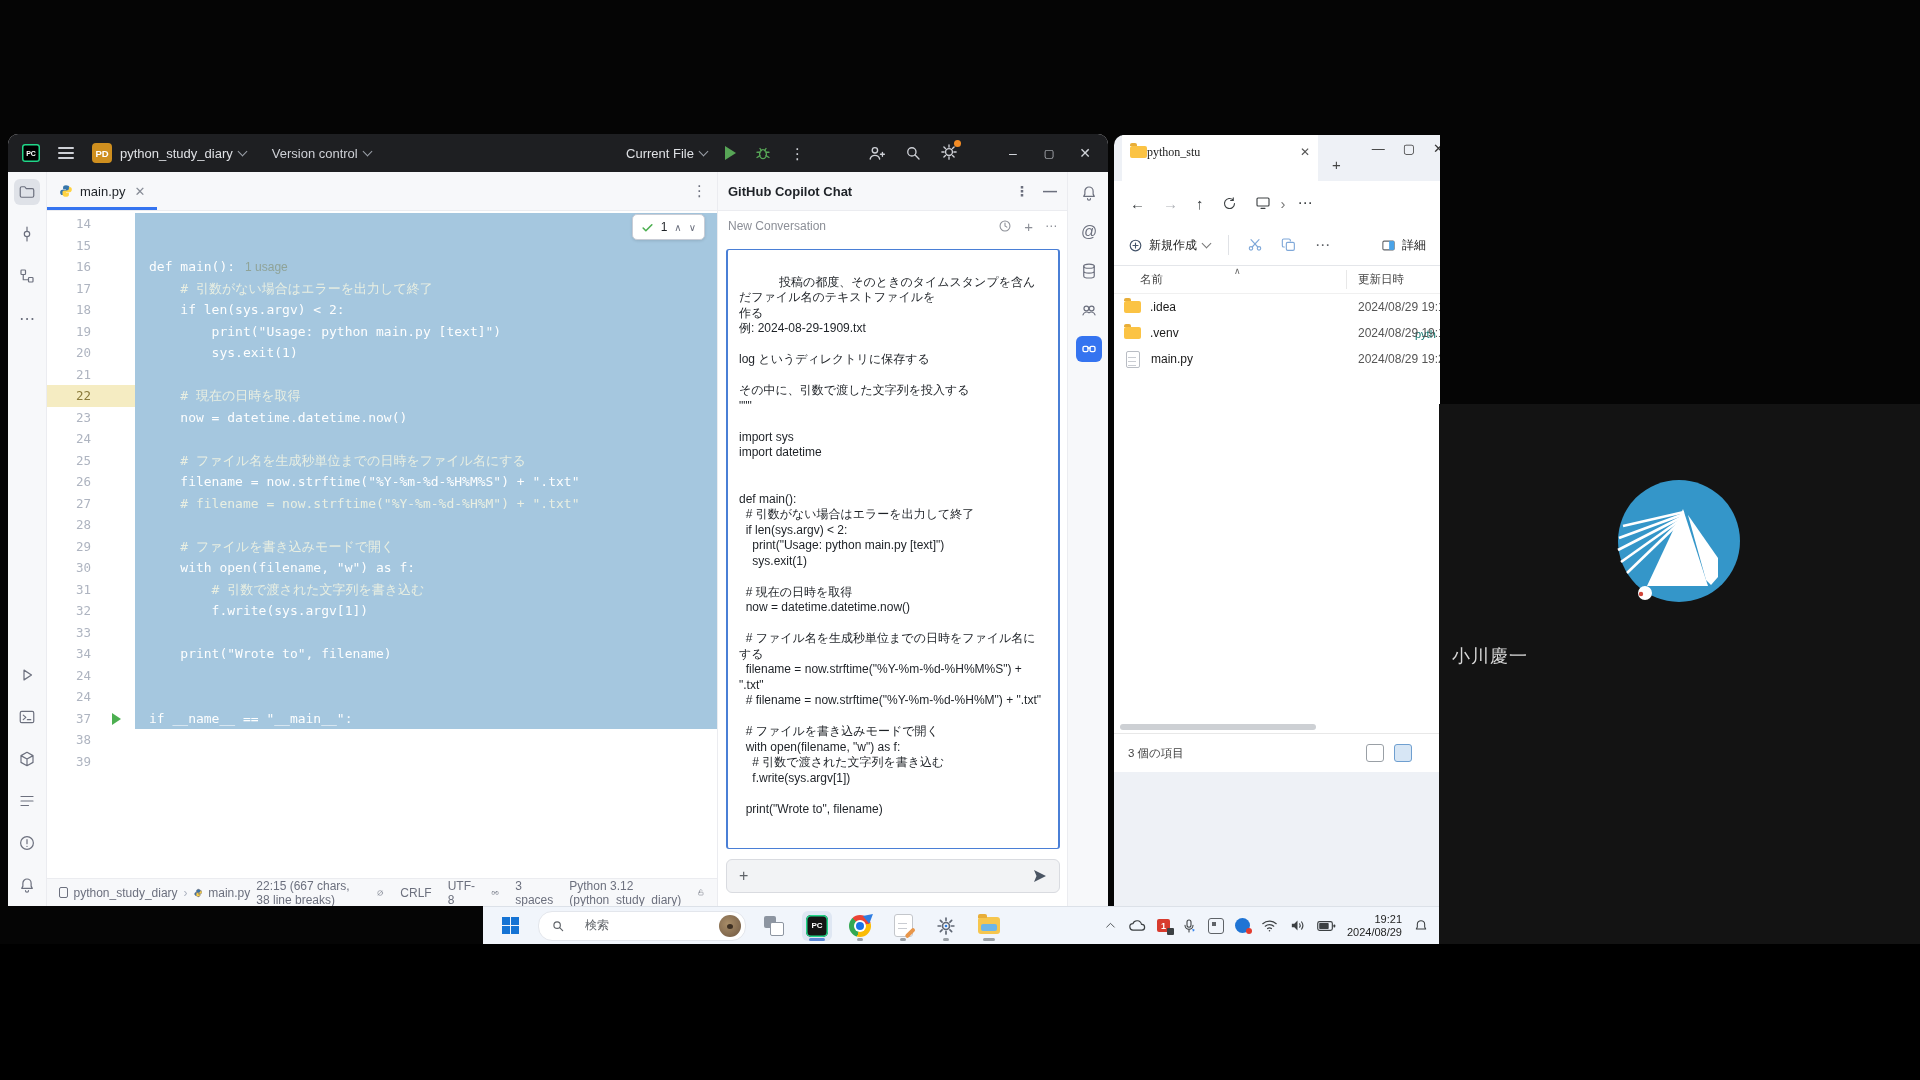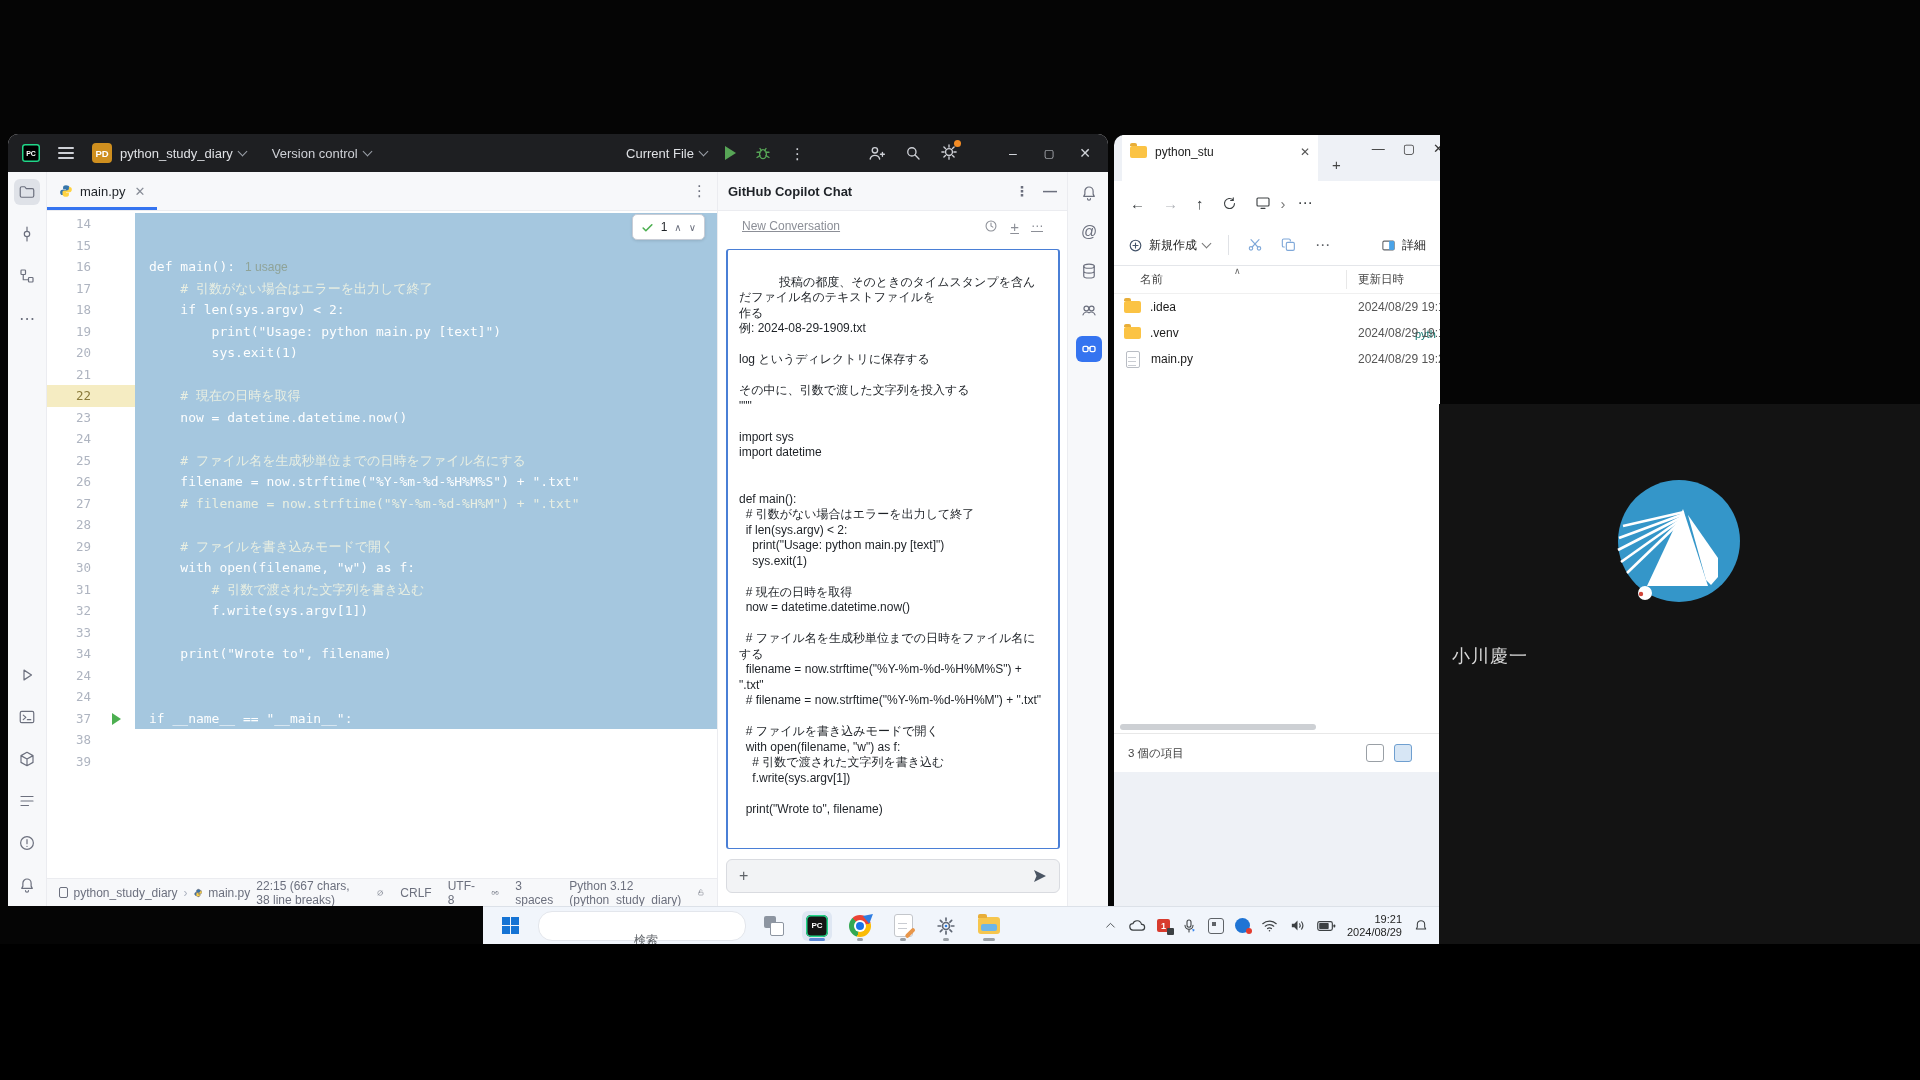--- a/index.html
+++ b/index.html
@@ -66,41 +66,41 @@
              font-size:12px;color:#6c707e;padding:0 12px;gap:6px;}
   .sb-right{margin-left:auto;display:flex;align-items:center;gap:16px;}
   .sb-sq{width:9px;height:9px;border:1.3px solid #6c707e;border-radius:2px;}
   .statusbar svg{stroke:#6c707e;fill:none;stroke-width:1.5;stroke-linecap:round;}
 
   
   .chat-col{width:349px;flex:none;display:flex;flex-direction:column;background:#fff;border-right:1px solid #ebecf0;min-height:0;}
   .chat-header{height:38px;flex:none;background:#f7f8fa;border-bottom:1px solid #ebecf0;display:flex;align-items:center;
                padding:0 10px;font-size:13px;font-weight:bold;color:#1f2328;}
   .ch-icons{margin-left:auto;display:flex;gap:14px;color:#6c707e;font-size:14px;}
-  .chat-sub{height:30px;flex:none;display:flex;align-items:center;padding:0 24px;font-size:12px;color:#8c8f97;text-decoration:underline;}
+  .chat-sub{height:30px;flex:none;display:flex;align-items:center;padding:0 10px;font-size:12px;color:#8c8f97;}
   .cs-icons{margin-left:auto;display:flex;align-items:center;gap:12px;color:#8c8f97;}
   .chat-body{flex:1;position:relative;background:#fff;min-height:0;}
   .msg-box{position:absolute;left:8px;right:7px;top:8px;bottom:57px;border:1px solid #4a7fd6;border-left-width:2px;
            border-right-width:2px;border-radius:3px;padding:9px 11px;overflow:hidden;
            font-size:12px;line-height:15.5px;color:#1d2126;white-space:pre-wrap;}
   .chat-input{position:absolute;left:8px;right:7px;bottom:13px;height:32px;background:#f2f3f5;border:1px solid #d9dbe0;
               border-radius:6px;display:flex;align-items:center;padding:0 12px;}
   .ci-plus{color:#5f6368;font-size:16px;cursor:pointer;}
   .ci-send{margin-left:auto;cursor:pointer;display:flex;}
 
   .rightstrip{width:42px;flex:none;background:#f7f8fa;display:flex;flex-direction:column;align-items:center;
               padding-top:8px;gap:13px;}
   .copilot-active{width:26px;height:26px;border-radius:6px;background:#3574f0;display:flex;align-items:center;
                   justify-content:center;cursor:pointer;}
 
   
   .explorer{left:1114px;top:135px;width:326px;height:771px;background:#eef1f6;border-radius:10px 0 0 0;overflow:hidden;}
   .ex-tabs{height:46px;display:flex;align-items:flex-end;position:relative;}
   .ex-tab{margin-left:8px;height:36px;width:180px;background:#fff;border-radius:8px 8px 0 0;display:flex;
-          align-items:center;gap:8px;padding:11px 8px;font-size:12px;color:#202020;}
+          align-items:center;gap:0;padding:11px 8px;font-size:12px;color:#202020;font-family:Liberation Serif, serif;}
   .ex-newtab{color:#444;font-size:15px;margin-left:14px;margin-bottom:8px;cursor:pointer;}
   .ex-winbtns{position:absolute;right:-4px;top:6px;display:flex;gap:18px;color:#333;font-size:13px;}
   .ex-nav{height:44px;background:#fff;display:flex;align-items:center;gap:18px;padding:0 16px;color:#3c4043;font-size:15px;}
   .ex-nav .dis{color:#b0b3b8;}
   .ex-addr{position:absolute;left:301px;top:193px;font-size:11px;color:#0f766e;}
   .ex-toolbar{height:40px;background:#fff;border-bottom:1px solid #e4e6ea;display:flex;align-items:center;
               padding:0 14px;gap:18px;font-size:12px;color:#1a1a1a;}
   .ex-toolbar svg{flex:none;}
   .vdiv{width:1px;height:20px;background:#e0e2e6;}
   .ex-headers{height:27px;background:#fff;display:flex;align-items:center;font-size:11.5px;color:#444;
@@ -129,21 +129,21 @@
   
   .taskbar{left:483px;top:906px;width:956px;height:38px;background:#f1f5fb;border-top:1px solid #dce1e8;
            display:flex;align-items:center;box-sizing:border-box;}
   .tb-group{display:flex;align-items:center;gap:13px;margin-left:12px;}
   .app{width:30px;height:30px;border-radius:6px;display:flex;align-items:center;justify-content:center;
        position:relative;cursor:pointer;}
   .app .under{position:absolute;bottom:0px;left:50%;transform:translateX(-50%);width:6px;height:3px;border-radius:2px;background:#9aa0a6;}
   .app.active{background:#dfe7f3;}
   .app.active .under{width:16px;background:#5a87d6;}
   .search-pill{width:190px;height:28px;background:#fff;border:1px solid #e3e6ec;border-radius:14px;display:flex;
-               align-items:center;padding:0 4px 0 12px;gap:20px;color:#5f6368;font-size:12px;cursor:pointer;flex-direction:column;}
+               align-items:center;padding:0 4px 0 12px;gap:20px;color:#5f6368;font-size:12px;cursor:pointer;}
   .koala{margin-left:auto;width:22px;height:22px;border-radius:50%;background:radial-gradient(circle at 40% 40%,#a88d68,#6e5640);position:relative;}
   .koala::after{content:"";position:absolute;left:8px;top:9px;width:6px;height:5px;border-radius:50%;background:#3d2f22;}
   .tview{width:20px;height:20px;position:relative;}
   .tview::before{content:"";position:absolute;left:0;top:0;width:12px;height:12px;background:#8d95a1;border-radius:2px;}
   .tview::after{content:"";position:absolute;right:0;bottom:0;width:12px;height:12px;background:#fff;border:1px solid #8d95a1;border-radius:2px;}
   .pcic{width:22px;height:22px;border-radius:5px;background:#151515;color:#fff;font-size:8px;font-weight:bold;
         display:flex;align-items:center;justify-content:center;box-shadow:inset 0 0 0 1.5px #21d789;}
   .chrome{width:22px;height:22px;border-radius:50%;position:relative;
           background:conic-gradient(from -45deg,#ea4335 0 120deg,#fbbc05 0 240deg,#34a853 0 360deg);}
   .chrome::before{content:"";position:absolute;left:5px;top:5px;width:12px;height:12px;border-radius:50%;background:#fff;}

